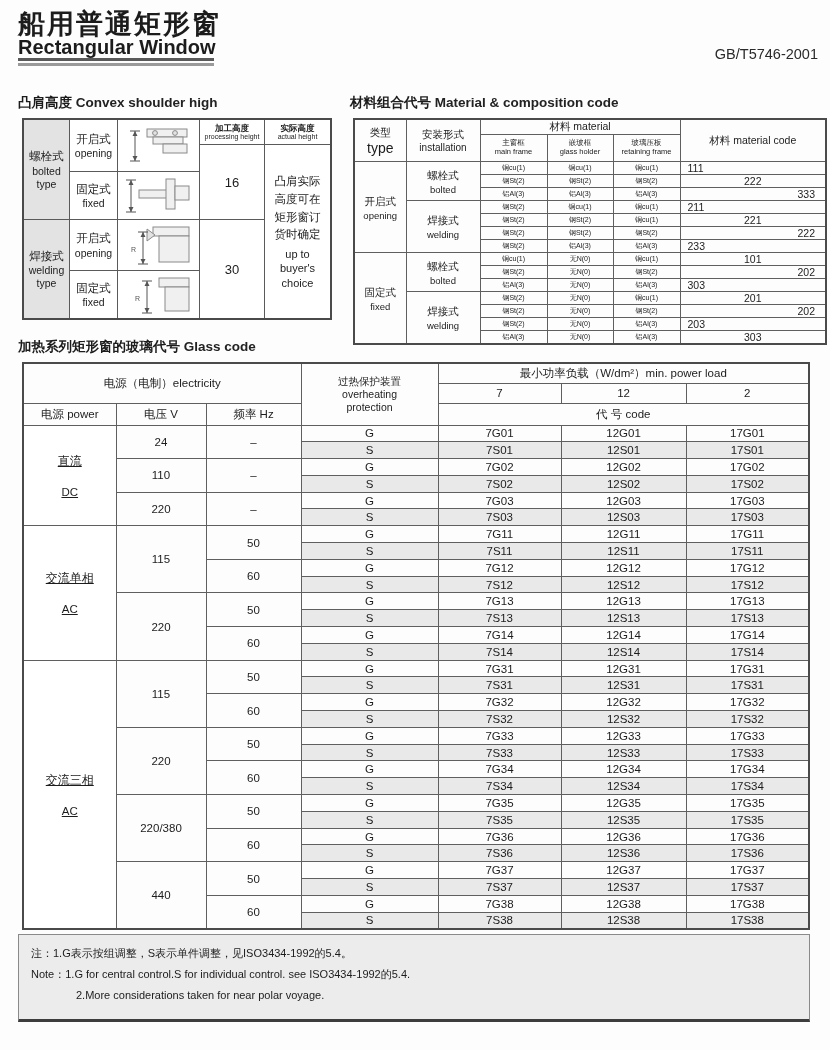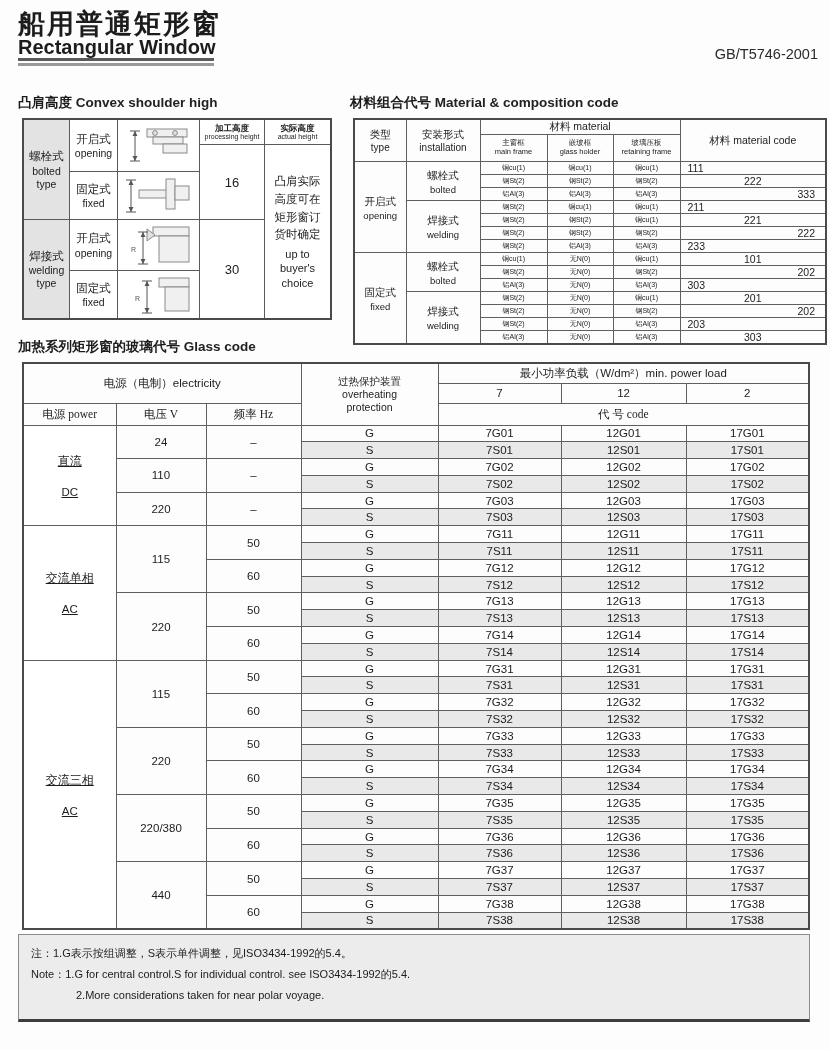--- a/index.html
+++ b/index.html
@@ -54,21 +54,21 @@
   .mat tbody td.mat-code { font-size:10.5px; text-align:left; }
   .mat td.mat-code.pos0 { text-align:left; padding-left:7px; }
   .mat td.mat-code.pos1 { text-align:center; }
   .mat td.mat-code.pos2 { text-align:right; padding-right:10px; }
 
   
   .glass { position:absolute; left:22px; top:362px; width:786px; border:2px solid #4a4a4a; }
   .glass td { font-size:11.5px; }
   .glass .hrow1 td { height:20px; }
   .glass .hrow2 td { height:20px; }
-  .glass .hrow3 td { height:22px;font-family:Liberation Serif, serif; }
+  .glass .hrow3 td { height:22px; }
   .glass .g-prot { font-size:10.5px; line-height:1.2; }
   .glass tbody td { height:16.8px; }
   .glass tbody tr.shade td { background:#e9e9e9; }
   .glass .g-power { background:#fff !important;text-decoration:underline; }
   .glass .g-power .cn { font-size:12px; margin-bottom:16px; }
   .glass .g-power .en { font-size:11.5px; }
 
   
   .notes {
     position:absolute; left:18px; top:934px; width:792px; height:88px;
@@ -216,21 +216,21 @@
         <col style="width:74px">
         <col style="width:67px">
         <col style="width:66px">
         <col style="width:67px">
         <col style="width:146px">
       </colgroup>
     <thead>
       <tr>
         <td rowspan="2">
           <div class="hcn">类型</div>
-          <div style="font-size:10px;">type</div>
+          <div style="font-size:14px;">type</div>
         </td>
         <td rowspan="2">
           <div class="hcn">安装形式</div>
           <div style="font-size:10px;">installation</div>
         </td>
         <td colspan="3" class="h1">材料 material</td>
         <td rowspan="2">材料  material code</td>
       </tr>
       <tr class="h2">
         <td>

